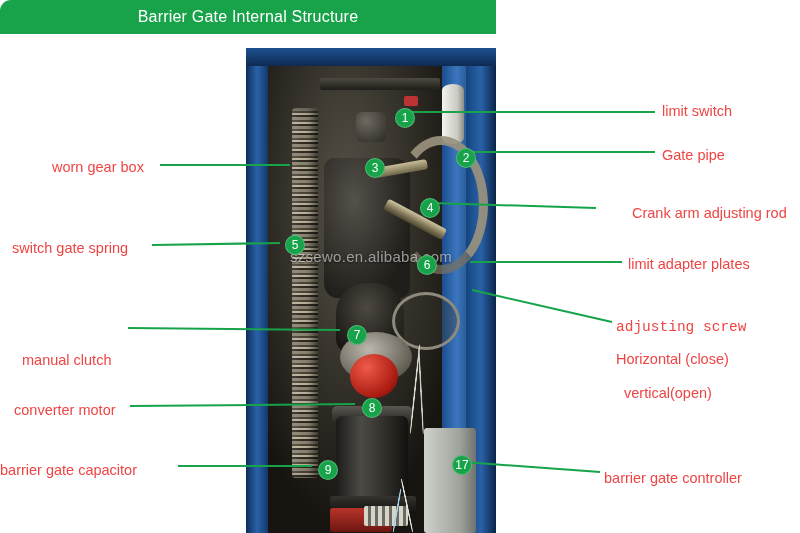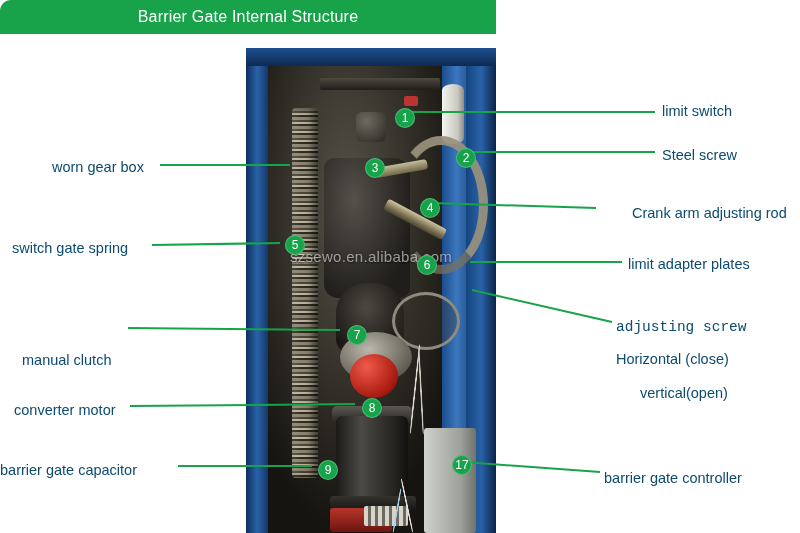--- a/index.html
+++ b/index.html
@@ -214,21 +214,21 @@
     color: rgba(255,255,255,0.55);
     font-size: 15px;
     letter-spacing: 0.3px;
     white-space: nowrap;
     text-shadow: 0 1px 2px rgba(0,0,0,0.6);
     pointer-events: none;
   }
   
   .label {
     position: absolute;
-    color: #0c4a6e;
+    color: #ef4444;
     font-size: 14.5px;
     white-space: nowrap;
     line-height: 1.2;
   }
   
   .marker {
     position: absolute;
     width: 20px;
     height: 20px;
     border-radius: 50%;
@@ -314,26 +314,26 @@
       <div class="marker" style="left: 285px; top: 235px;">5</div>
       <div class="marker" style="left: 417px; top: 255px;">6</div>
       <div class="marker" style="left: 347px; top: 325px;">7</div>
       <div class="marker" style="left: 362px; top: 398px;">8</div>
       <div class="marker" style="left: 318px; top: 460px;">9</div>
       <div class="marker" style="left: 452px; top: 455px;">17</div>
     </div>
 
   <div id="label-layer">
       <div class="label" style="left: 662px; top: 103px;">limit switch</div>
-      <div class="label" style="left: 662px; top: 147px;">Steel screw</div>
+      <div class="label" style="left: 662px; top: 147px;">Gate pipe</div>
       <div class="label" style="left: 600px; top: 205px; margin-left: 32px;">Crank arm adjusting rod</div>
       <div class="label" style="left: 628px; top: 256px;">limit adapter plates</div>
       <div class="label" style="left: 616px; top: 319px; font-family: Liberation Mono, monospace;">adjusting screw</div>
       <div class="label" style="left: 616px; top: 351px;">Horizontal (close)</div>
-      <div class="label" style="left: 624px; top: 385px; margin-left: 16px;">vertical(open)</div>
+      <div class="label" style="left: 624px; top: 385px;">vertical(open)</div>
       <div class="label" style="left: 604px; top: 470px;">barrier gate controller</div>
       <div class="label" style="left: 52px; top: 159px;">worn gear box</div>
       <div class="label" style="left: 12px; top: 240px;">switch gate spring</div>
       <div class="label" style="left: 22px; top: 324px; margin-top: 28px;">manual clutch</div>
       <div class="label" style="left: 14px; top: 402px;">converter motor</div>
       <div class="label" style="left: 0px; top: 462px;">barrier gate capacitor</div>
     </div>
 
 </div>
 

